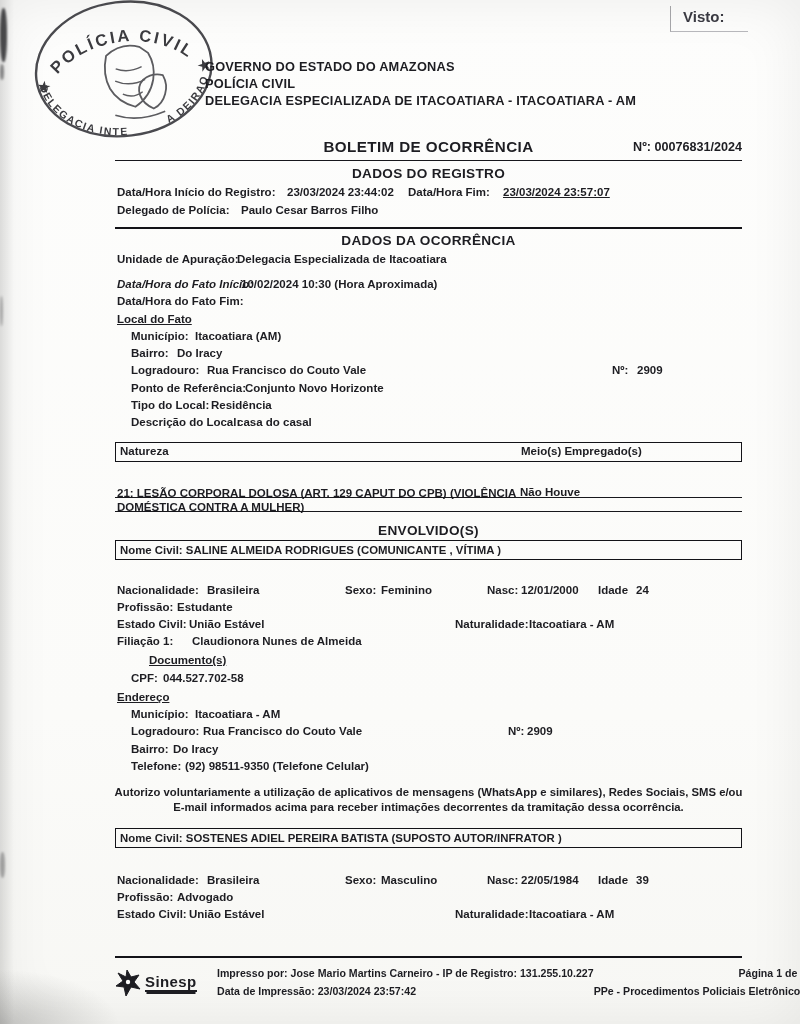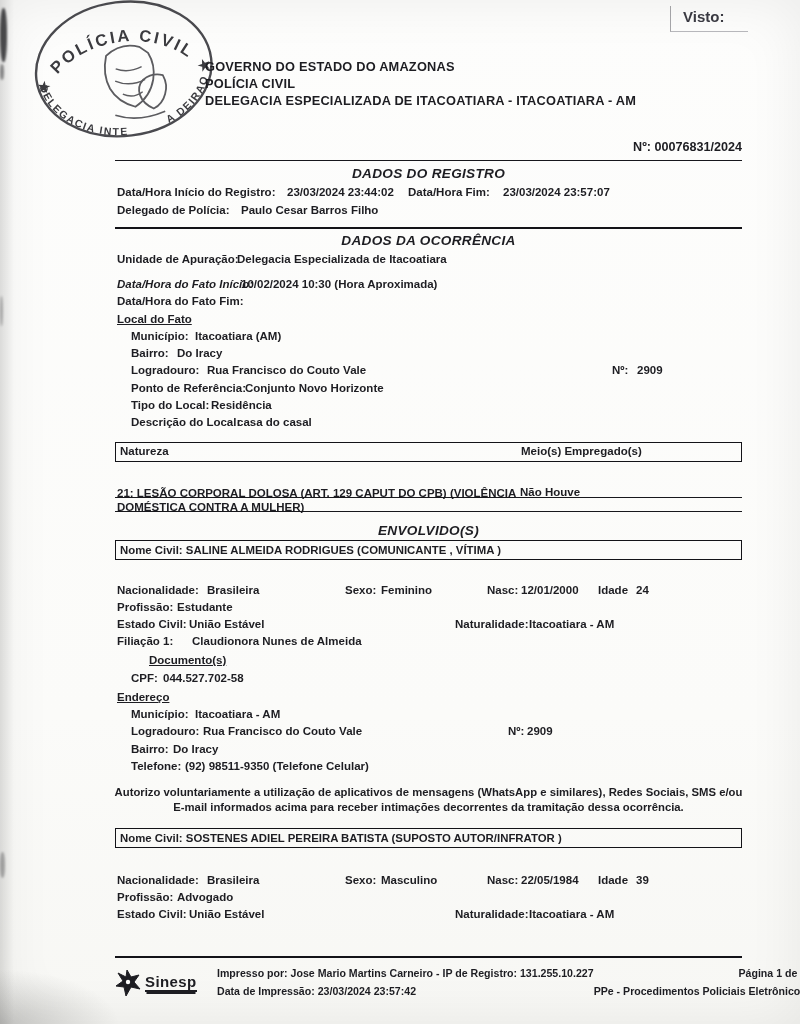--- a/index.html
+++ b/index.html
@@ -46,21 +46,21 @@
     white-space:nowrap;
   }
 
   
   .content{position:absolute;left:115px;top:136px;width:627px;height:830px;}
   .content>*{position:absolute;left:0;width:627px;}
   .row{height:17px;font-size:11.5px;font-weight:bold;white-space:nowrap;}
   .row .a{position:absolute;top:0;}
   .hr{border-top:1.6px solid #17171c;height:0;}
   .hr.thick{border-top:2.6px solid #131318;}
-  .sec-h{text-align:center;font-size:13.6px;font-weight:bold;letter-spacing:.3px;font-style:italic;}
+  .sec-h{text-align:center;font-size:13.6px;font-weight:bold;letter-spacing:.3px;}
   .u{text-decoration:underline;}
   .title-row{height:20px;}
   .doc-title{
     display:block;text-align:center;font-size:15.2px;font-weight:bold;letter-spacing:.4px;
   }
   .doc-number{position:absolute;right:0;top:2px;font-size:12.6px;font-weight:bold;}
   .nat-head{
     height:20px;border:1.8px solid #131318;position:relative;
     font-size:11.5px;font-weight:bold;
   }
@@ -139,30 +139,31 @@
 
     <div class="org">
       <div>GOVERNO DO ESTADO DO AMAZONAS</div>
       <div>POLÍCIA CIVIL</div>
       <div>DELEGACIA ESPECIALIZADA DE ITACOATIARA  - ITACOATIARA - AM</div>
     </div>
 
     <div class="content">
 
       <div class="title-row" style="top:2px;">
+        <span class="doc-title">BOLETIM DE OCORRÊNCIA</span>
         <span class="doc-number">Nº: 00076831/2024</span>
       </div>
       <div class="hr" style="top:24px;"></div>
 
       <div class="sec-h" style="top:30px;">DADOS DO REGISTRO</div>
       <div class="row" style="top:50px;">
         <span class="a" style="left:2px;">Data/Hora Início do Registro:</span>
         <span class="a" style="left:172px;">23/03/2024 23:44:02</span>
         <span class="a" style="left:293px;">Data/Hora Fim:</span>
-        <span class="a" style="left:388px;">23/03/2024 23:57:07</span>
+        <span class="a" style="left:388px;text-decoration:underline;">23/03/2024 23:57:07</span>
       </div>
       <div class="row" style="top:68px;">
         <span class="a" style="left:2px;">Delegado de Polícia:</span>
         <span class="a" style="left:126px;">Paulo Cesar Barros Filho</span>
       </div>
       <div class="hr thick" style="top:91px;"></div>
 
       <div class="sec-h" style="top:97px;">DADOS DA OCORRÊNCIA</div>
       <div class="row" style="top:117px;">
         <span class="a" style="left:2px;">Unidade de Apuração:</span>

